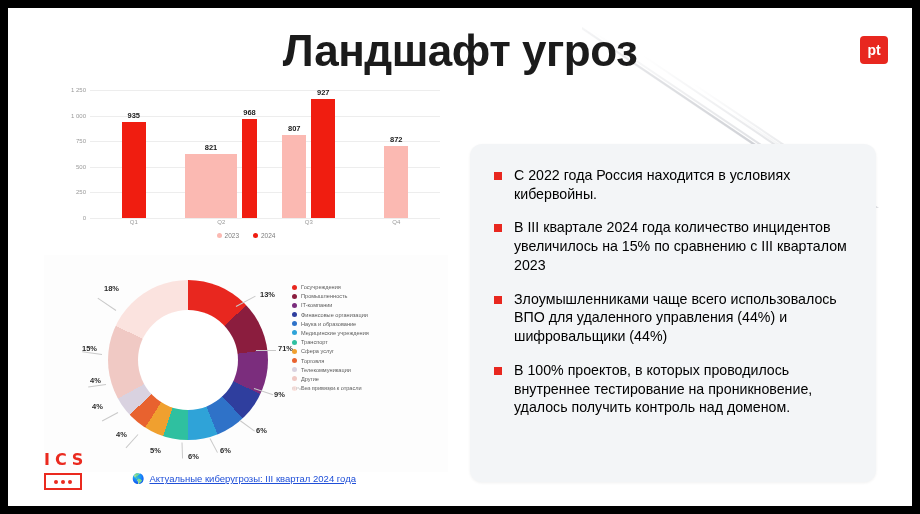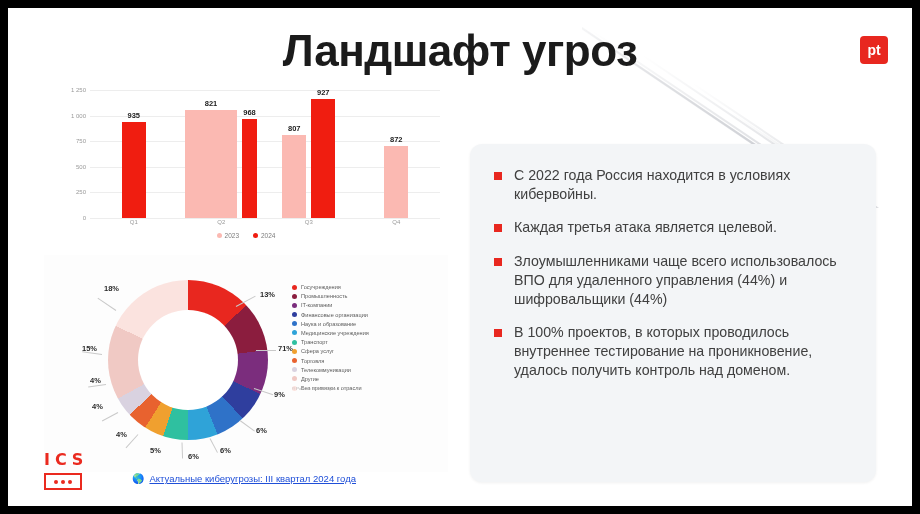--- a/index.html
+++ b/index.html
@@ -298,21 +298,21 @@
   }
   .bsq {
     width: 8px; height: 8px;
     background: #e8271f;
     margin-top: 6px;
     flex: 0 0 auto;
   }
   .btext {
     font-size: 14.2px;
     line-height: 1.32;
-    color: #404040;
+    color: #000000;
   }
 </style>
 </head>
 <body>
 
 <div class="frame">
   <div class="slide">
 
     <div class="deco">
       <span style="width:420px; left:-40px; top:-8px; transform: rotate(34deg);"></span>
@@ -344,21 +344,21 @@
           <div class="bc-ylabel" style="top:128px; left:-46px;">0</div>
         </div>
 
         <div class="bc-groups">
           <div class="bc-group">
             <div class="bc-bar y2024" style="height:95.7px;">
               <span class="bc-val">935</span>
             </div>
           </div>
           <div class="bc-group">
-            <div class="bc-bar y2023" style="height:108px;padding-left:36px;">
+            <div class="bc-bar y2023" style="height:64px;padding-left:36px;">
               <span class="bc-val">821</span>
             </div>
             <div class="bc-bar y2024" style="height:99.1px;">
               <span class="bc-val">968</span>
             </div>
           </div>
           <div class="bc-group">
             <div class="bc-bar y2023" style="height:82.6px;">
               <span class="bc-val">807</span>
             </div>
@@ -508,21 +508,21 @@
     </div>
 
     <div class="card">
       <div class="bullets">
         <div class="bullet">
           <span class="bsq"></span>
           <span class="btext">С 2022 года Россия находится в условиях кибервойны.</span>
         </div>
         <div class="bullet">
           <span class="bsq"></span>
-          <span class="btext">Каждая третья атака является целевой.</span>
+          <span class="btext">В III квартале 2024 года количество инцидентов увеличилось на 15% по сравнению с III квapталом 2023</span>
         </div>
         <div class="bullet">
           <span class="bsq"></span>
           <span class="btext">Злоумышленниками чаще всего использовалось ВПО для удаленного управления (44%) и шифровальщики (44%)</span>
         </div>
         <div class="bullet">
           <span class="bsq"></span>
           <span class="btext">В 100% проектов, в которых проводилось внутреннее тестирование на проникновение, удалось получить контроль над доменом.</span>
         </div>
       </div>

